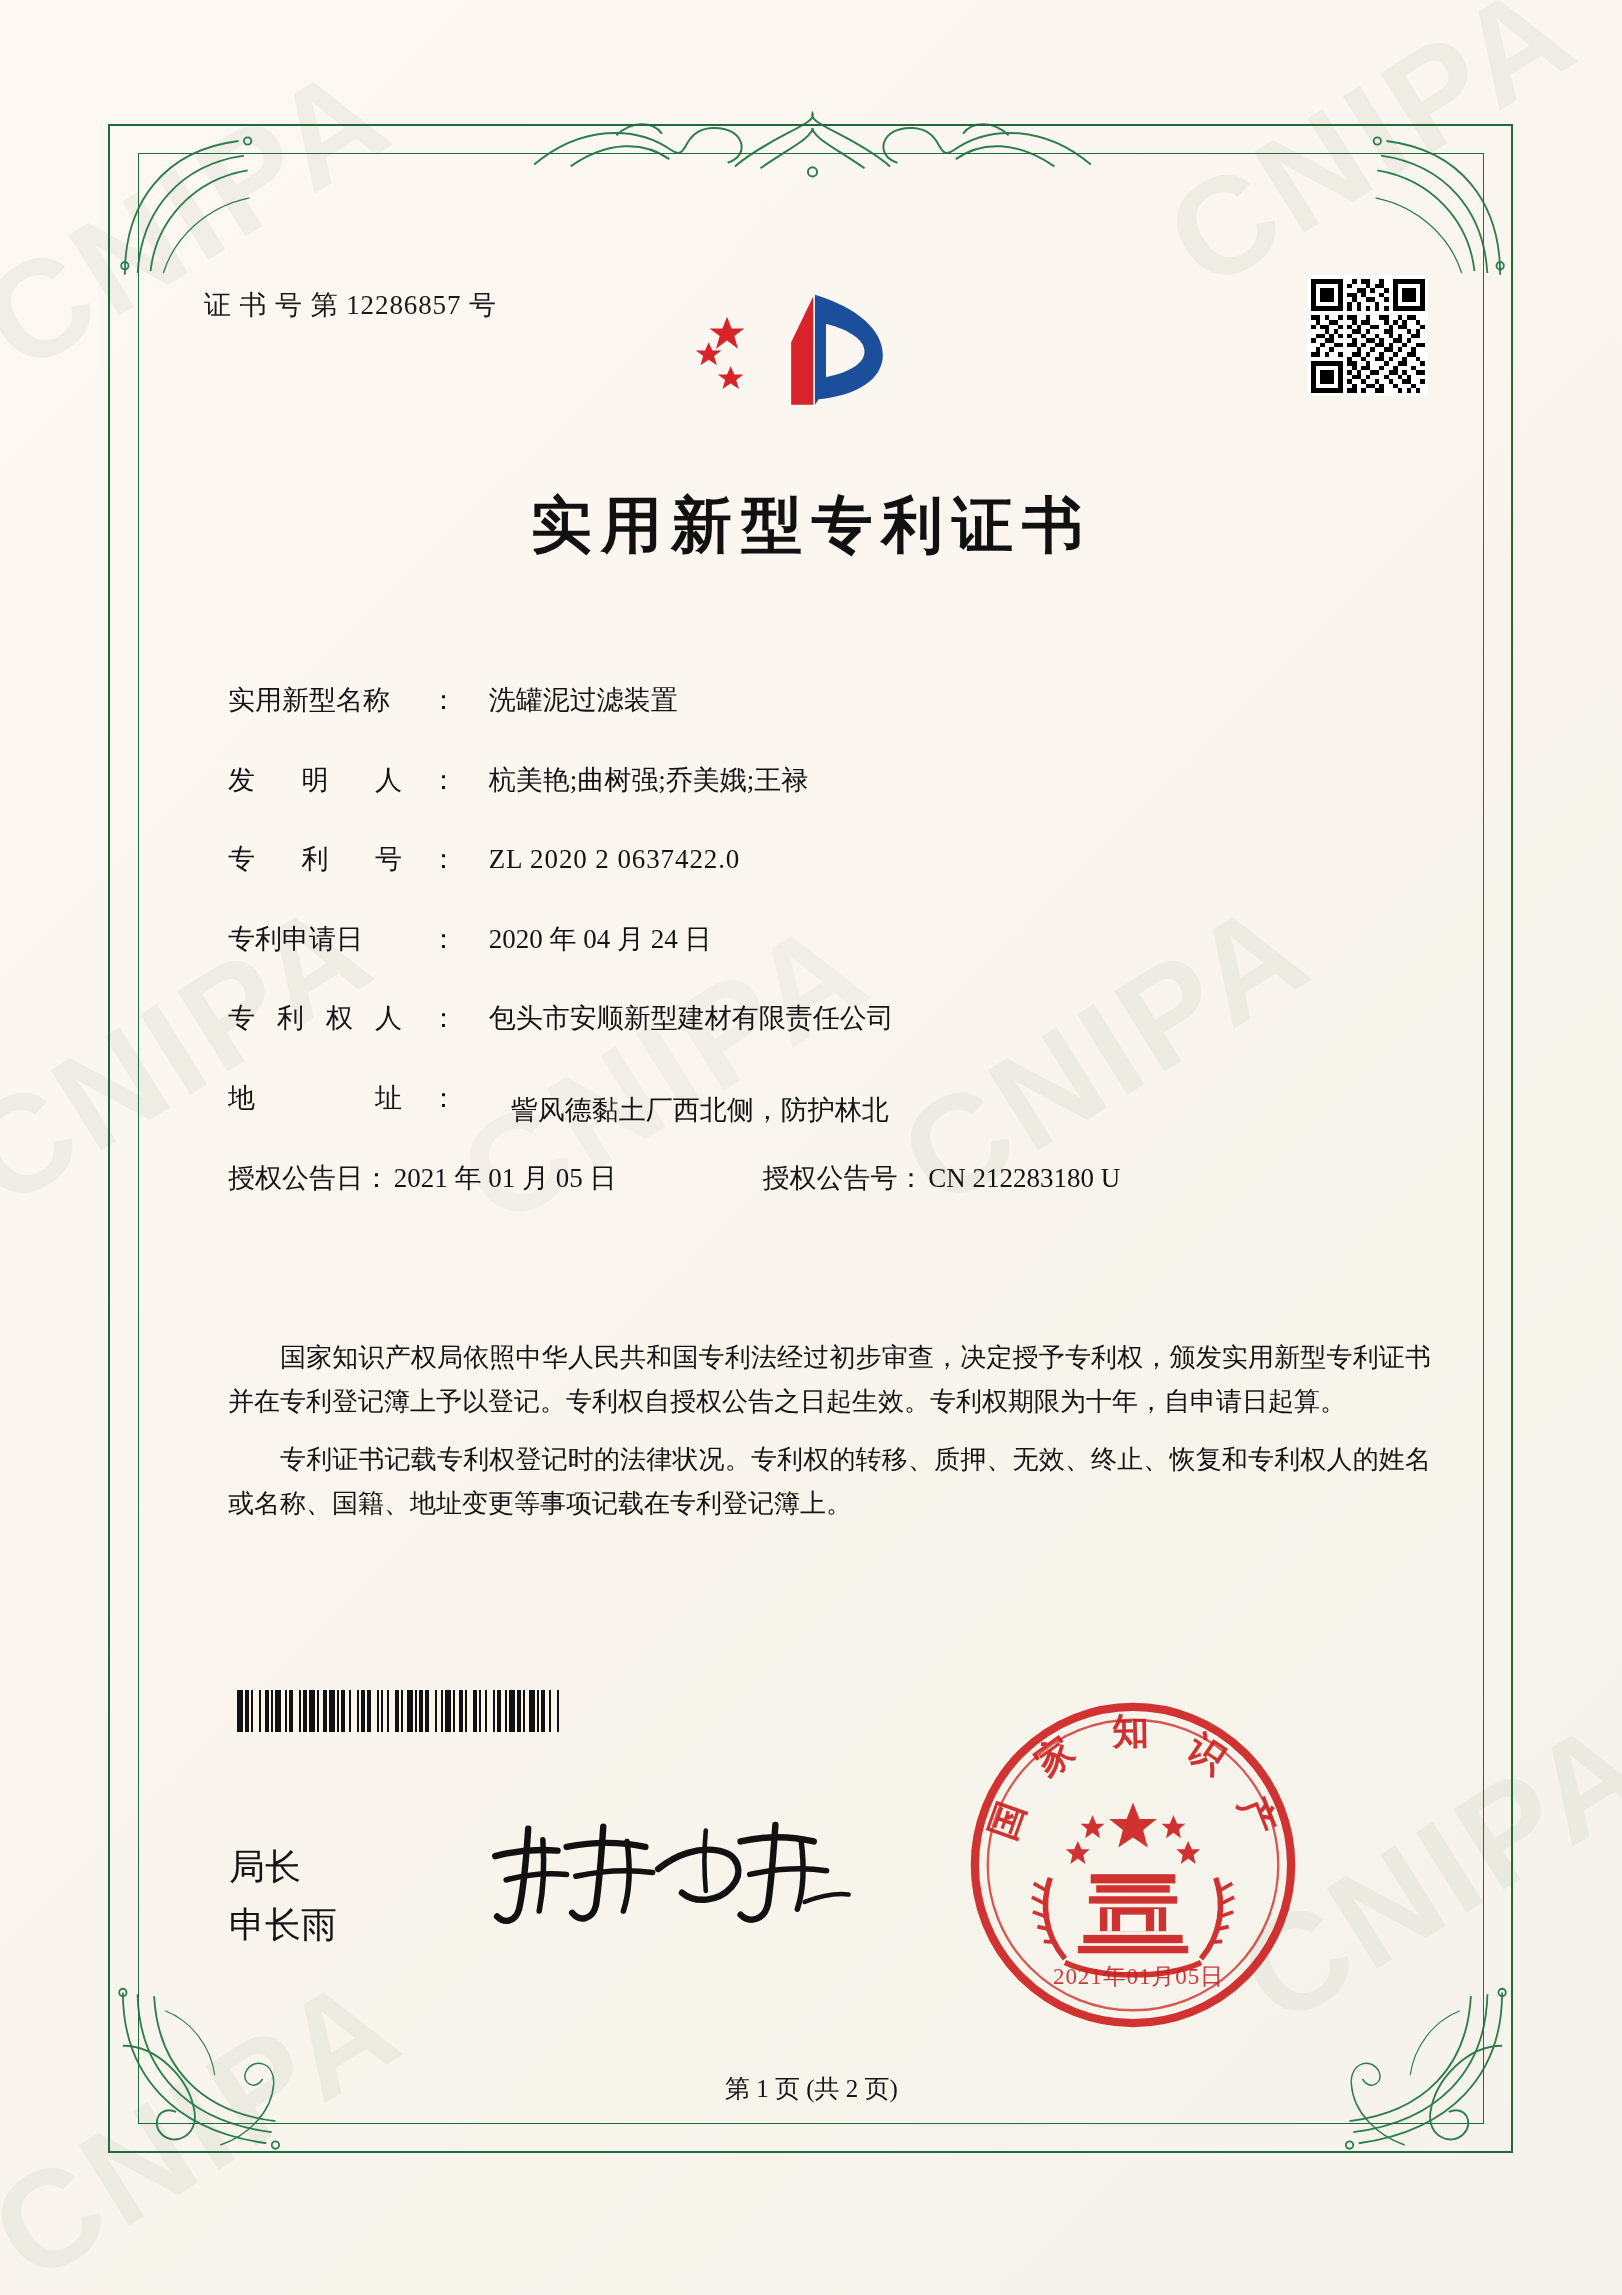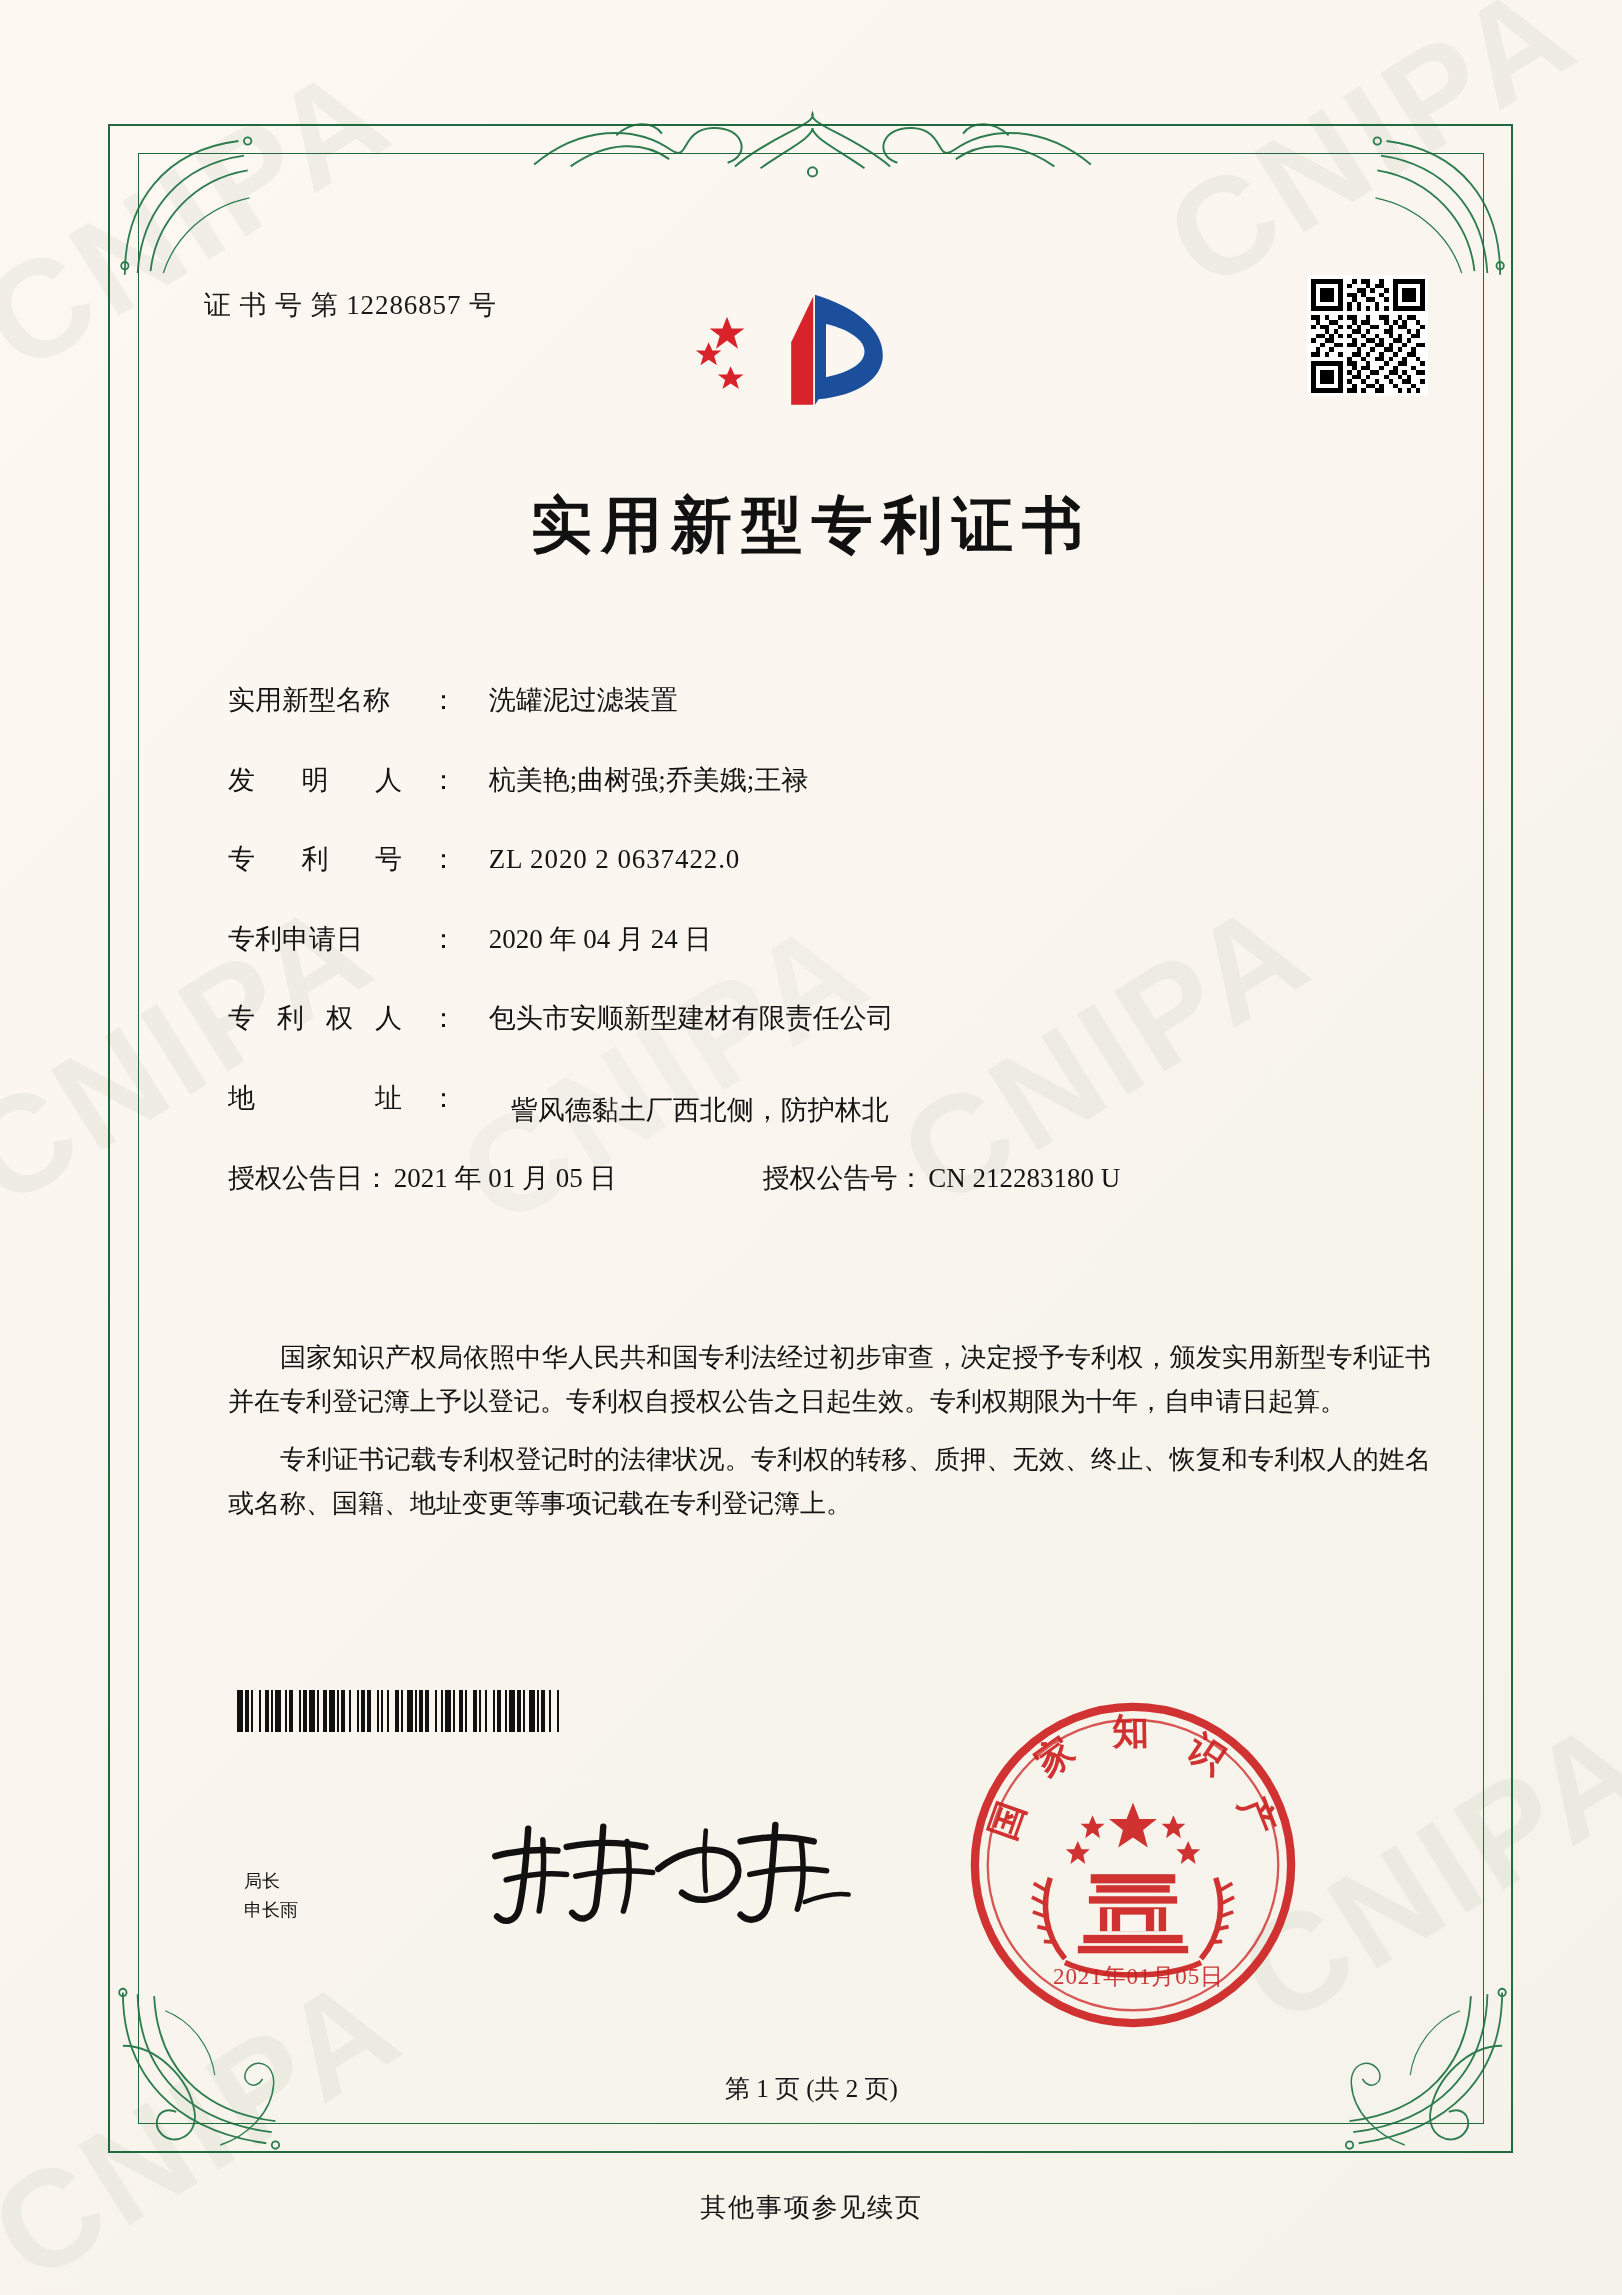--- a/index.html
+++ b/index.html
@@ -182,26 +182,25 @@
     height: 42px;
     display: flex;
     align-items: stretch;
     overflow: hidden;
   }
   .barcode i { display: block; background: #111; height: 100%; }
 
   
   .sig-label {
     position: absolute;
-    left: 244px;
+    left: 229px;
     top: 1839px;
-    font-size: 18px;
+    font-size: 36px;
     color: #141414;
     line-height: 1.6;
-    margin-top: 28px;
   }
   .sig-hand {
     position: absolute;
     left: 478px;
     top: 1814px;
     width: 386px;
     height: 119px;
   }
 
   
@@ -779,16 +778,15 @@
             <path d="M271,270 L283,269"></path>
         </g>
 
         <path d="M112,292 C150,310 222,310 260,292" fill="none" stroke="#cc2222" stroke-width="6"></path>
       </g>
     </svg>
   </div>
   <div class="seal-date">2021年01月05日</div>
 
   <div class="page-no">第 1 页 (共 2 页)</div>
-  <div class="foot-note">其他事项参见续页</div>
 
 </div>
 
 
 </body></html>

